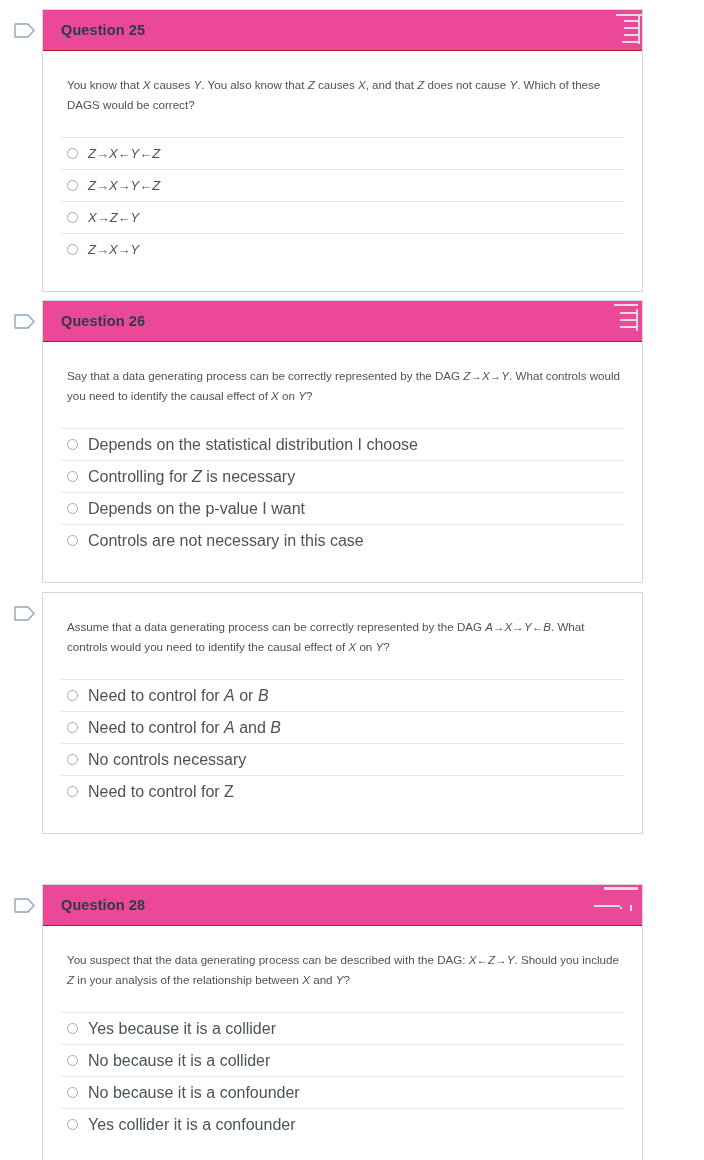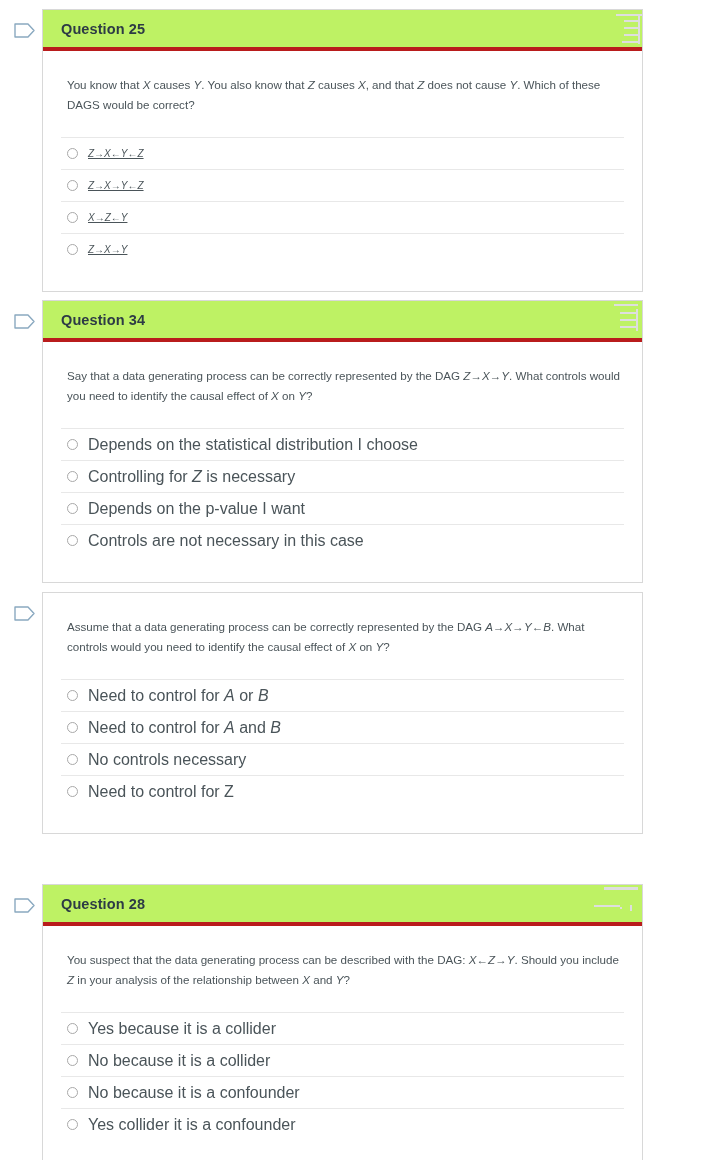--- a/index.html
+++ b/index.html
@@ -42,22 +42,22 @@
     left: 42px;
     width: 601px;
     background: #ffffff;
     border: 1px solid #d8d8d8;
     box-sizing: border-box;
   }
 
   .card-header {
     position: relative;
     height: 41px;
-    background: #bef264;
-    border-bottom: 4px solid #b91c1c;
+    background: #ec4899;
+    border-bottom: 1px solid #b91c1c;
     box-sizing: border-box;
     display: flex;
     align-items: center;
     overflow: hidden;
   }
 
   .card-title {
     margin-left: 18px;
     font-size: 14.5px;
     font-weight: bold;
@@ -121,22 +121,21 @@
   }
 
   .opt-label {
     font-size: 16px;
     color: #4a5459;
     line-height: 14px;
     white-space: nowrap;
   }
   .opt-label.mono-dag {
     font-style: italic;
-    font-size: 10px;
-    text-decoration: underline;
+    font-size: 13px;
   }
 </style>
 </head>
 <body>
 
 <div class="page">
   <div id="questions-root">
       <div class="qblock" style="top: 9px;">
         <div class="flag-icon"><svg width="22" height="18" viewBox="0 0 22 18">
             <path d="M1 2 H14 L20 8.5 L14 15 H1 Z" fill="#ffffff" stroke="#8aa9c0" stroke-width="1.4" stroke-linejoin="round"></path>
@@ -175,21 +174,21 @@
             </div>
           </div>
         </div>
       </div>
       <div class="qblock" style="top: 300px;">
         <div class="flag-icon"><svg width="22" height="18" viewBox="0 0 22 18">
             <path d="M1 2 H14 L20 8.5 L14 15 H1 Z" fill="#ffffff" stroke="#8aa9c0" stroke-width="1.4" stroke-linejoin="round"></path>
           </svg></div>
         <div class="card">
           <div class="card-header">
-            <div class="card-title">Question 34</div>
+            <div class="card-title">Question 26</div>
             <div class="header-ghost">
               <span style="left:50px;top:3px;width:24px;height:2px;"></span>
               <span style="left:56px;top:11px;width:16px;height:2px;"></span>
               <span style="left:56px;top:18px;width:16px;height:2px;"></span>
               <span style="left:56px;top:25px;width:16px;height:2px;"></span>
               <span style="left:72px;top:8px;width:2px;height:22px;"></span>
             </div>
           </div>
           <div class="card-body">
             <p class="qtext">Say that a data generating process can be correctly represented by the DAG <i>Z→X→Y</i>. What controls would you need to identify the causal effect of <i>X</i> on <i>Y</i>?</p>

